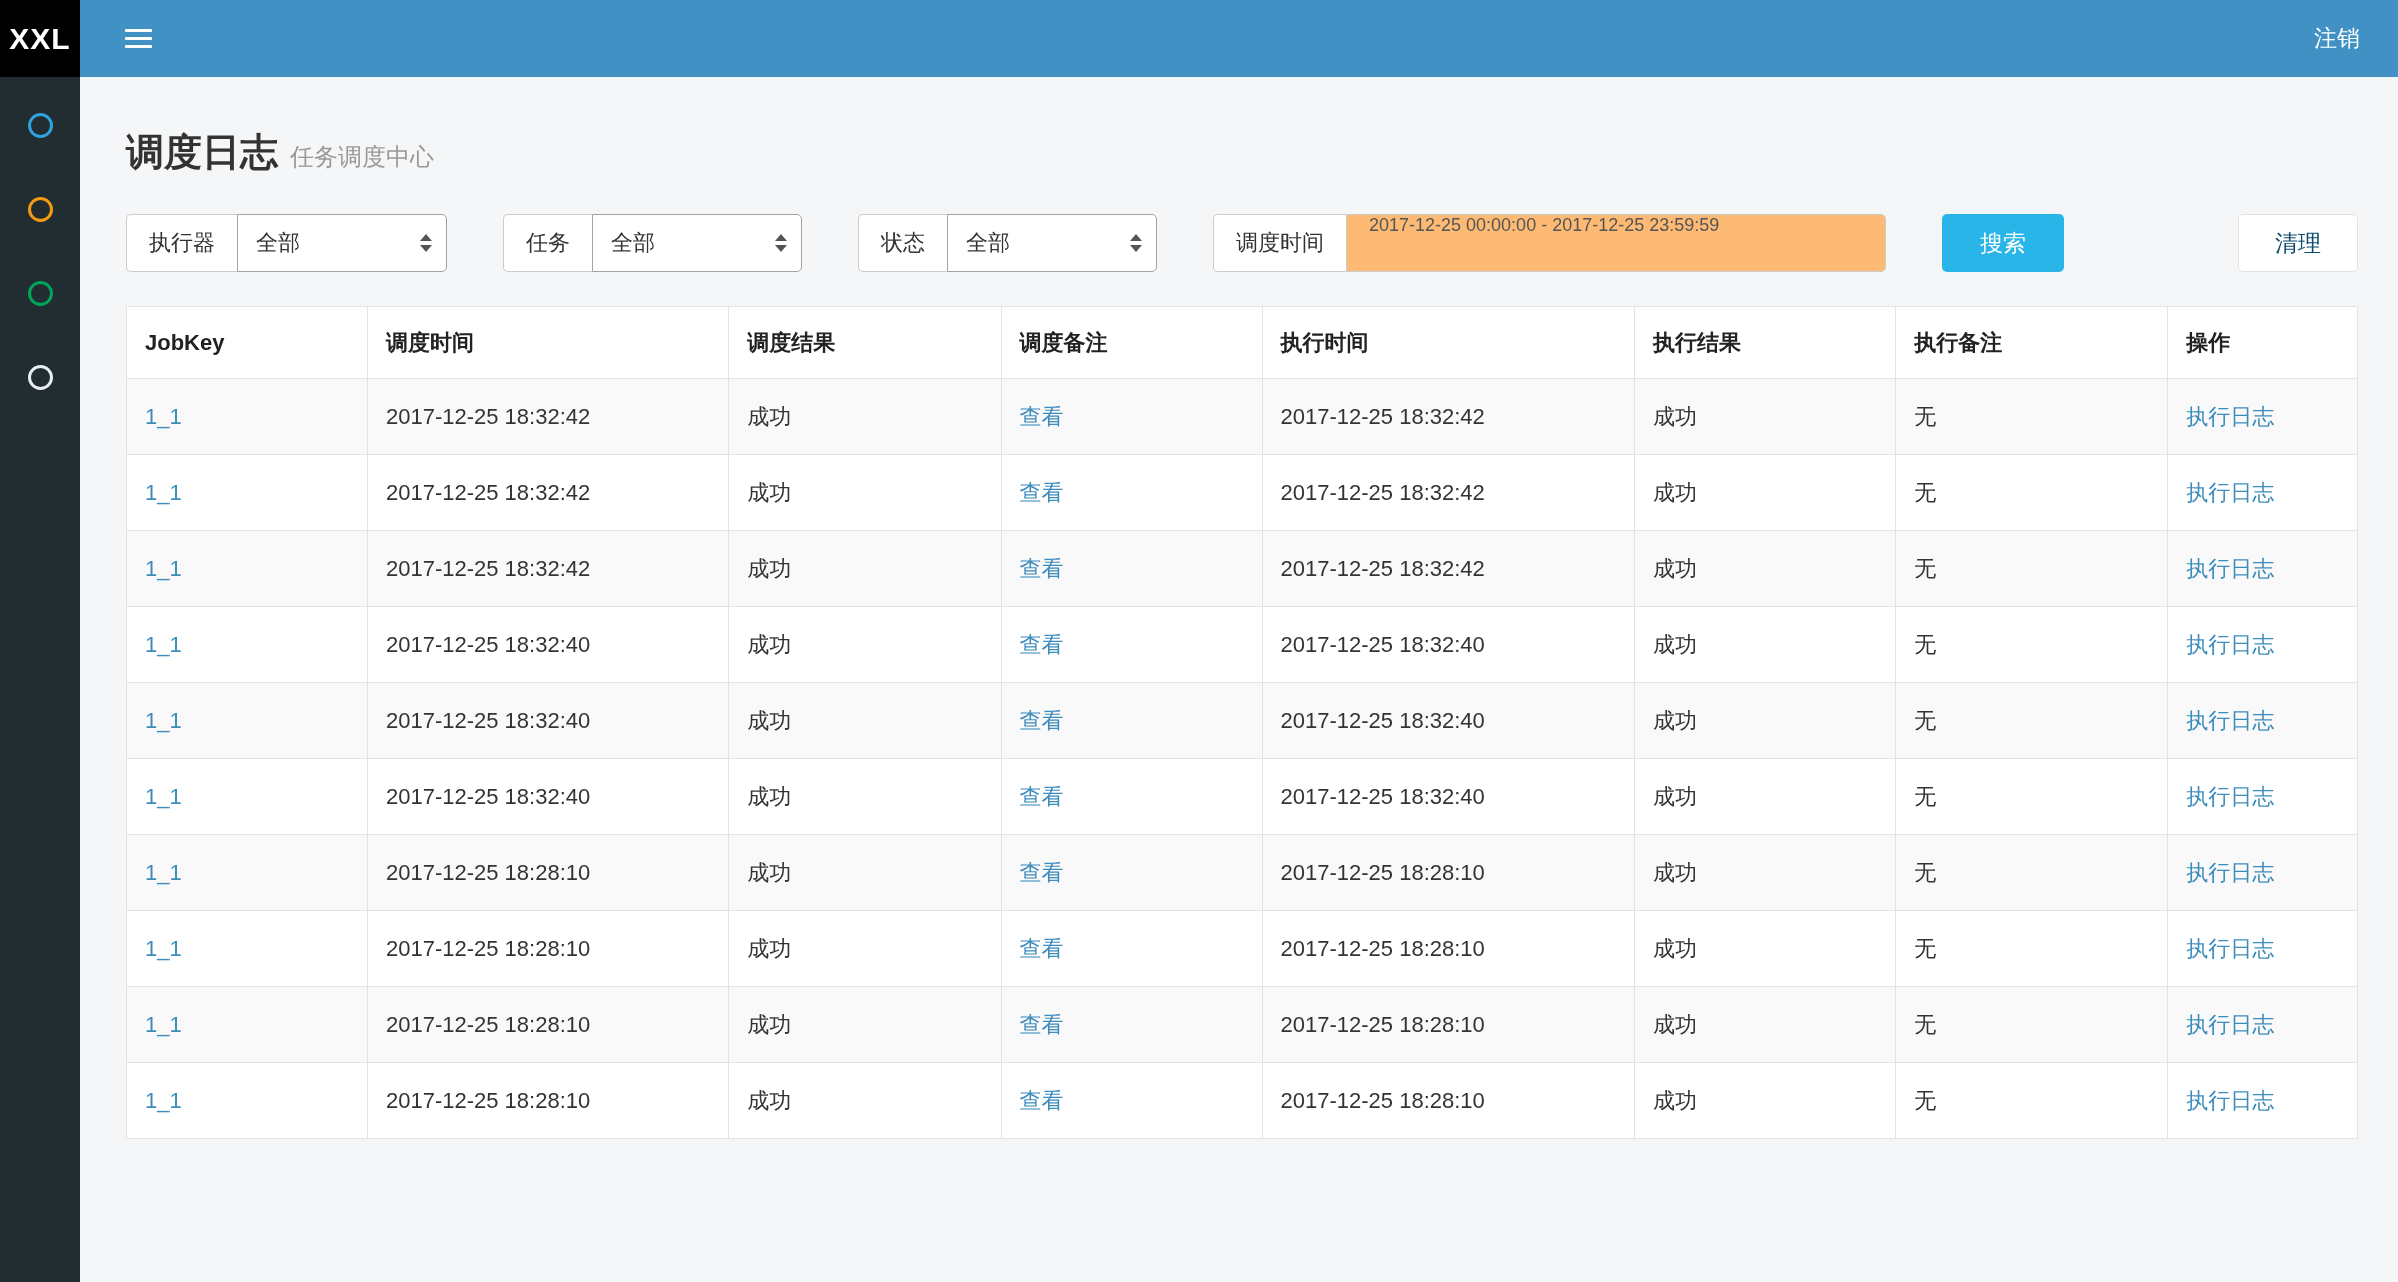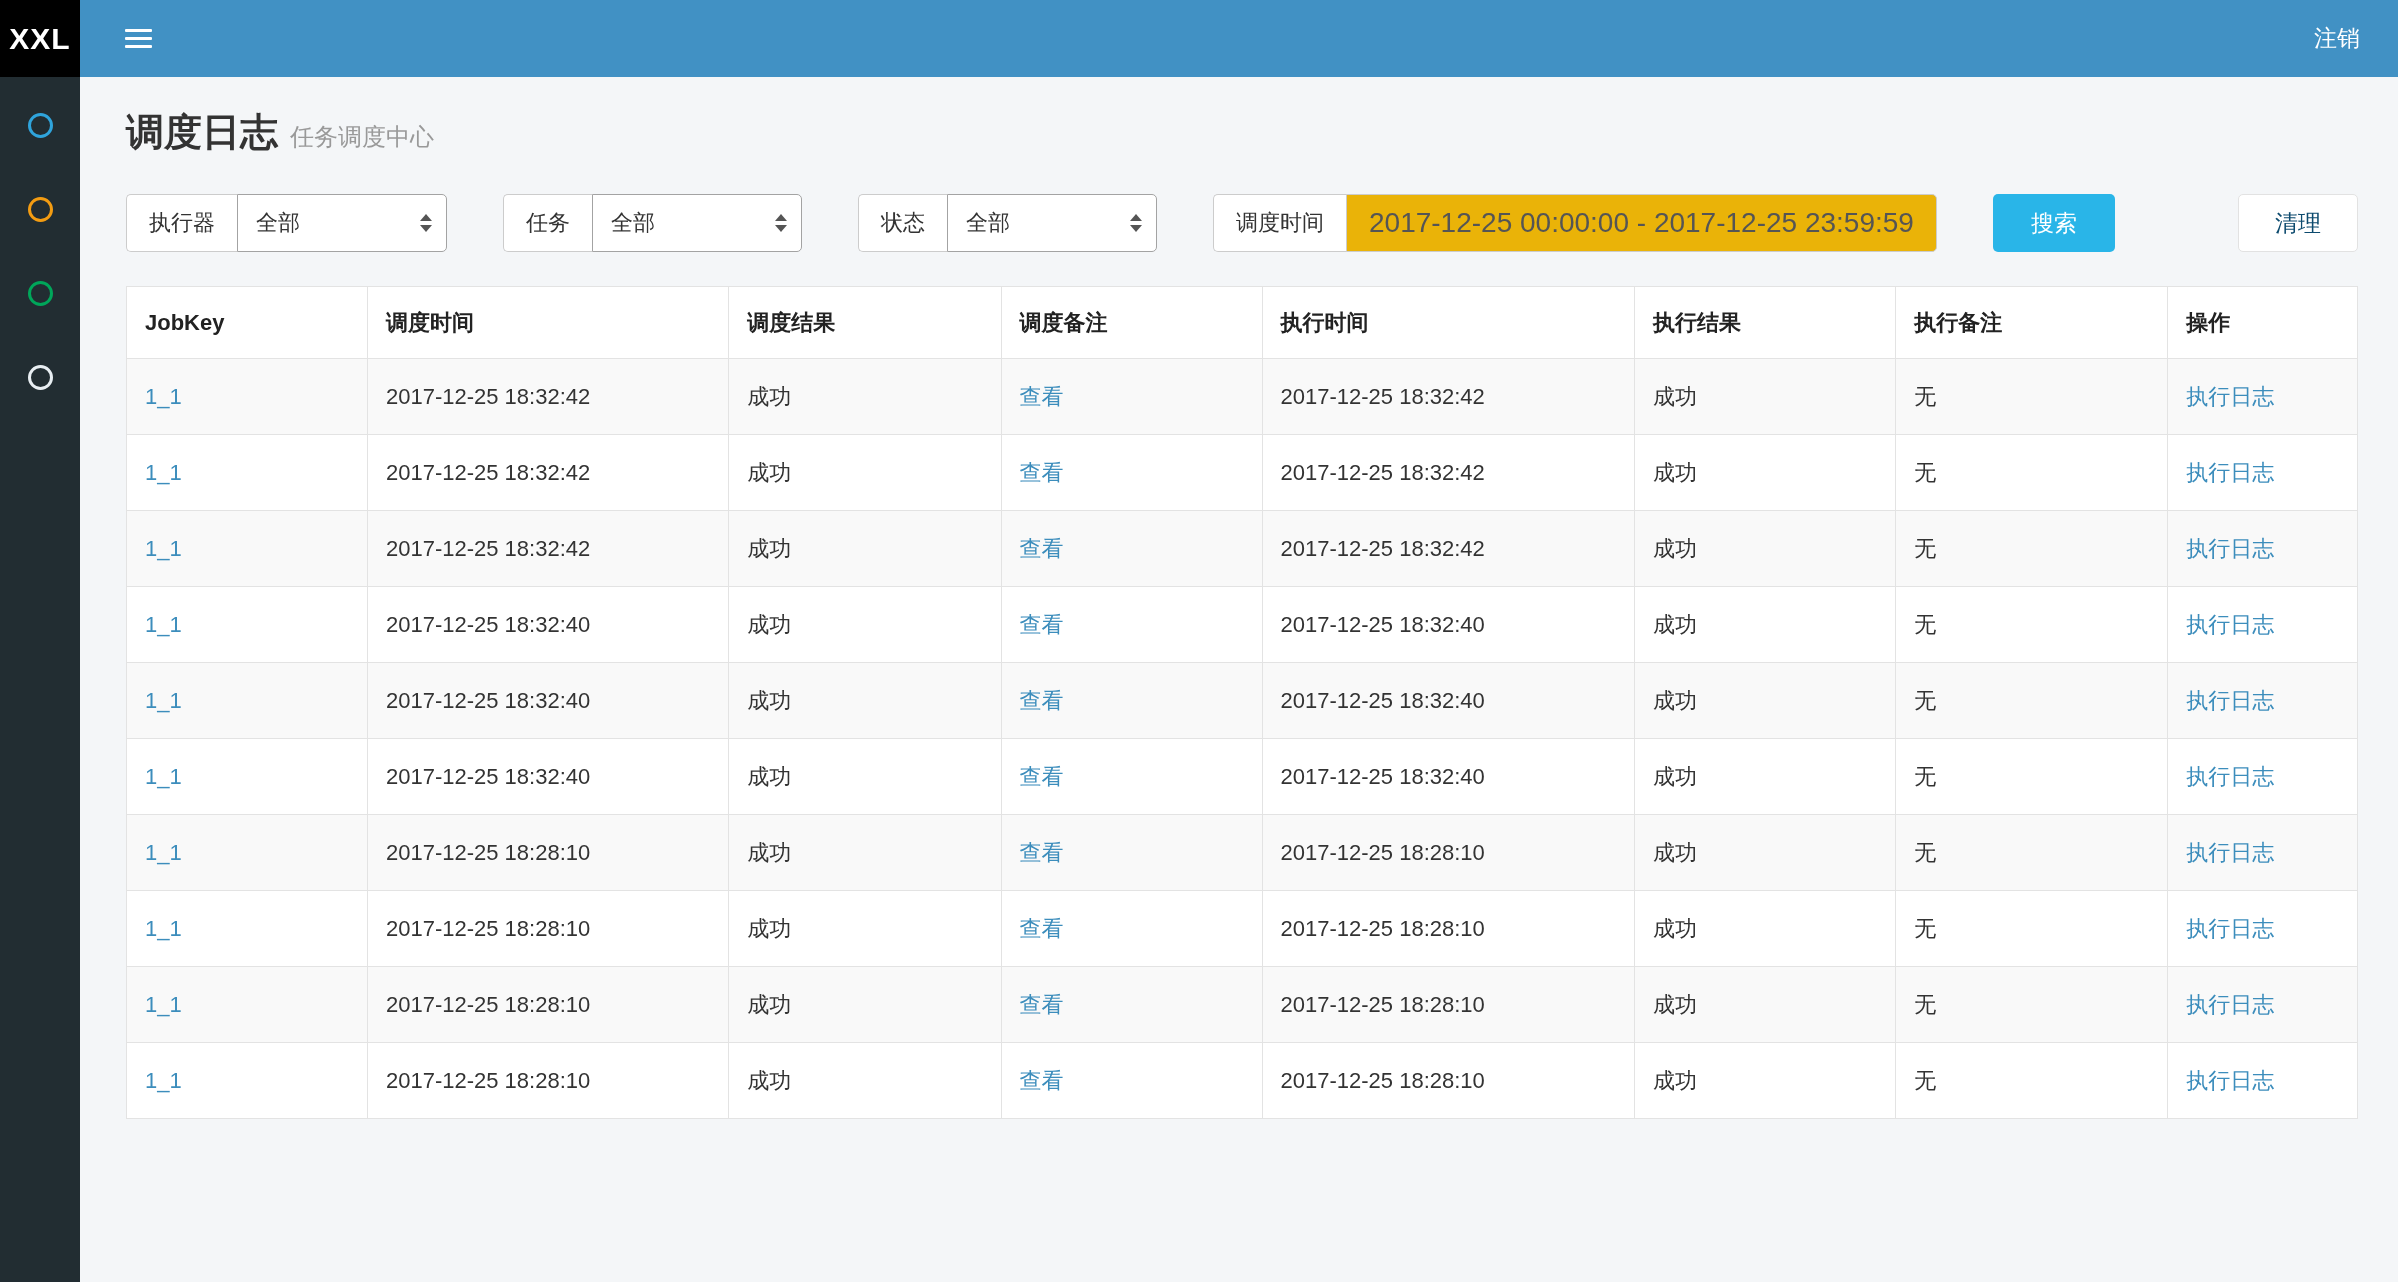--- a/index.html
+++ b/index.html
@@ -34,44 +34,44 @@
 
   
   .layout { display:flex; height:1205px; }
   .sidebar { width:80px; background:var(--sidebar,#222d32); padding-top:6px; }
   .sidebar-item { height:84px; display:flex; align-items:center; justify-content:center; cursor:pointer; }
   .circle-icon { width:25px; height:25px; border:3px solid #fff; border-radius:50%; display:block; }
 
   .content { flex:1; padding:30px 40px 0 46px; overflow:hidden; }
 
   
-  .page-header { display:flex; align-items:baseline; margin-bottom:36px; }
+  .page-header { display:flex; align-items:baseline; margin-bottom:36px;margin-top:20px; }
   .page-title { font-size:38px; font-weight:bold; color:#333; }
   .page-subtitle { font-size:24px; color:#999; margin-left:12px; }
 
   
   .filter-row { display:flex; align-items:center; margin-bottom:34px; }
   .input-group { display:flex; align-items:stretch; height:58px; margin-right:56px; }
   .ig-addon {
     display:flex; align-items:center; padding:0 22px;
     border:1px solid #ccc; border-right:none; border-radius:5px 0 0 5px;
     background:#fff; font-size:22px; color:#333; white-space:nowrap;
   }
   .ig-select {
     display:flex; align-items:center; justify-content:space-between;
     border:1px solid #a3a3a3; border-radius:0 5px 5px 0; background:#fff;
     padding:0 14px 0 18px; min-width:210px; cursor:pointer; font-size:22px; color:#333;
   }
   .stepper { display:flex; flex-direction:column; gap:4px; margin-left:20px; }
   .stepper .up { width:0; height:0; border-left:6px solid transparent; border-right:6px solid transparent; border-bottom:7px solid #555; }
   .stepper .down { width:0; height:0; border-left:6px solid transparent; border-right:6px solid transparent; border-top:7px solid #555; }
   .ig-input {
-    display:flex; align-items:center;
-    background:#eab308; border:1px solid #ccc; border-radius:0 5px 5px 0;
-    padding:0 22px; font-size:28px; color:#555; min-width:540px; white-space:nowrap; cursor:pointer;
+    display:flex; align-items:flex-start;
+    background:#fdba74; border:1px solid #ccc; border-radius:0 5px 5px 0;
+    padding:0 22px; font-size:18px; color:#555; min-width:540px; white-space:nowrap; cursor:pointer;
   }
   .btn { height:58px; border:none; border-radius:5px; font-size:23px; cursor:pointer; font-family:inherit; white-space:nowrap; }
   .btn-search { background:var(--search-button,#29b5e8); color:#fff; padding:0 38px; }
   .btn-clear { background:#fff; color:#0c4a6e; padding:0 36px; border:1px solid #e2e2e2; margin-left:auto; }
 
   
   .pagesize-row { display:flex; align-items:center; gap:14px; font-size:23px; margin-bottom:30px; color:#333; }
   .pagesize-select {
     display:flex; align-items:center; height:50px;
     border:1px solid #ccc; border-radius:4px; background:#fff;

